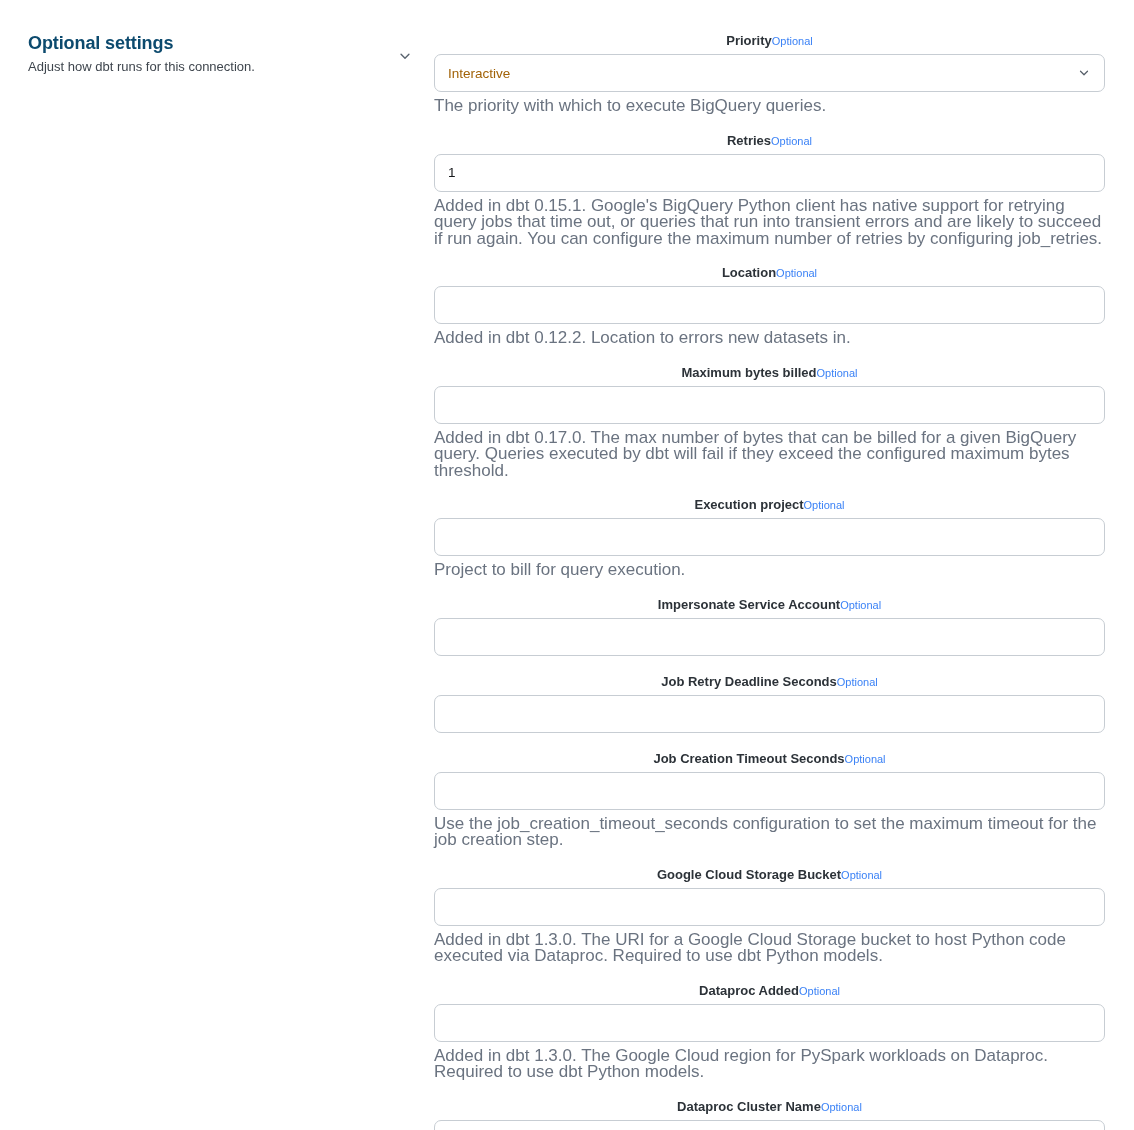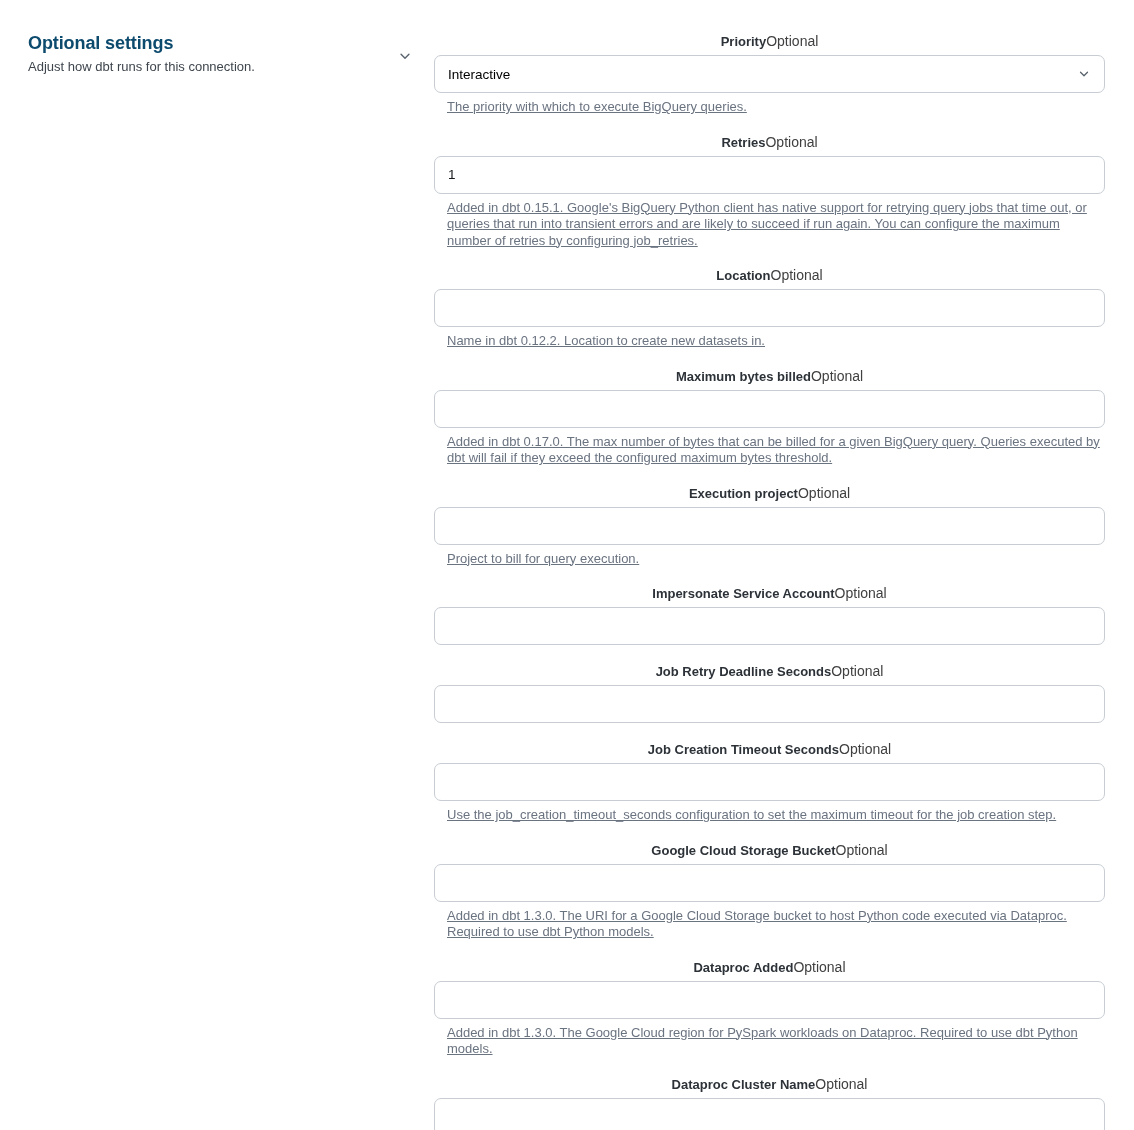--- a/index.html
+++ b/index.html
@@ -62,23 +62,23 @@
     justify-content: center;
     align-items: baseline;
     margin-bottom: 6px;
   }
   .field-label {
     font-size: 13px;
     font-weight: 600;
     color: #2c3238;
   }
   .field-optional {
-    font-size: 14px;
+    font-size: 11px;
     font-weight: 400;
-    color: #404040;
+    color: #3b82f6;
   }
   .control {
     width: 100%;
     height: 38px;
     border: 1px solid #c7cdd3;
     border-radius: 7px;
     background: #ffffff;
   }
   input.control {
     padding: 0 13px;
@@ -89,34 +89,33 @@
   }
   .select-control {
     display: flex;
     align-items: center;
     justify-content: space-between;
     padding: 0 13px;
     cursor: pointer;
   }
   .select-value {
     font-size: 13.5px;
-    color: #000000;
+    color: #a16207;
   }
   .chevron-svg {
     width: 14px;
     height: 14px;
     color: #555e68;
     flex: 0 0 auto;
   }
   .field-help {
-    margin: 6px 0 0 13px;
-    font-size: 13px;
+    margin: 6px 0 0 0;
+    font-size: 17px;
     line-height: 16.5px;
     color: #6a7380;
-    text-decoration: underline;
   }
 </style>
 </head>
 <body>
 
 <div class="section-head">
   <h1 class="section-title">Optional settings</h1>
   <p class="section-subtitle">Adjust how dbt runs for this connection.</p>
 </div>
 
@@ -152,21 +151,21 @@
     <p class="field-help">Added in dbt 0.15.1. Google's BigQuery Python client has native support for retrying query jobs that time out, or queries that run into transient errors and are likely to succeed if run again. You can configure the maximum number of retries by configuring job_retries.</p>
   </div>
 
   <div class="field">
     <div class="field-head">
       <span class="field-label">Location</span>
       <span class="field-optional">Optional</span>
     </div>
     
     <input class="control text-control" type="text" value="" style="">
-    <p class="field-help">Name in dbt 0.12.2. Location to create new datasets in.</p>
+    <p class="field-help">Added in dbt 0.12.2. Location to errors new datasets in.</p>
   </div>
 
   <div class="field">
     <div class="field-head">
       <span class="field-label">Maximum bytes billed</span>
       <span class="field-optional">Optional</span>
     </div>
     
     <input class="control text-control" type="text" value="" style="">
     <p class="field-help">Added in dbt 0.17.0. The max number of bytes that can be billed for a given BigQuery query. Queries executed by dbt will fail if they exceed the configured maximum bytes threshold.</p>

